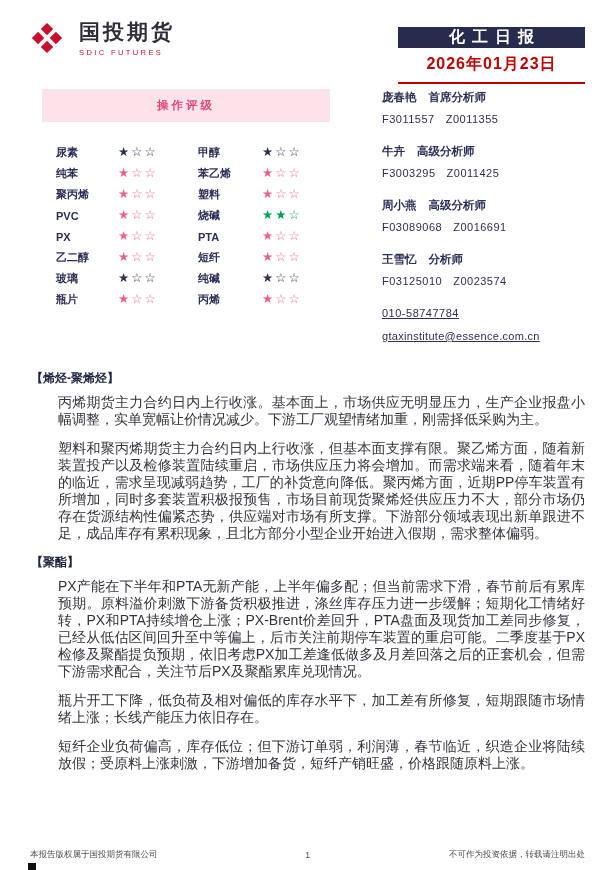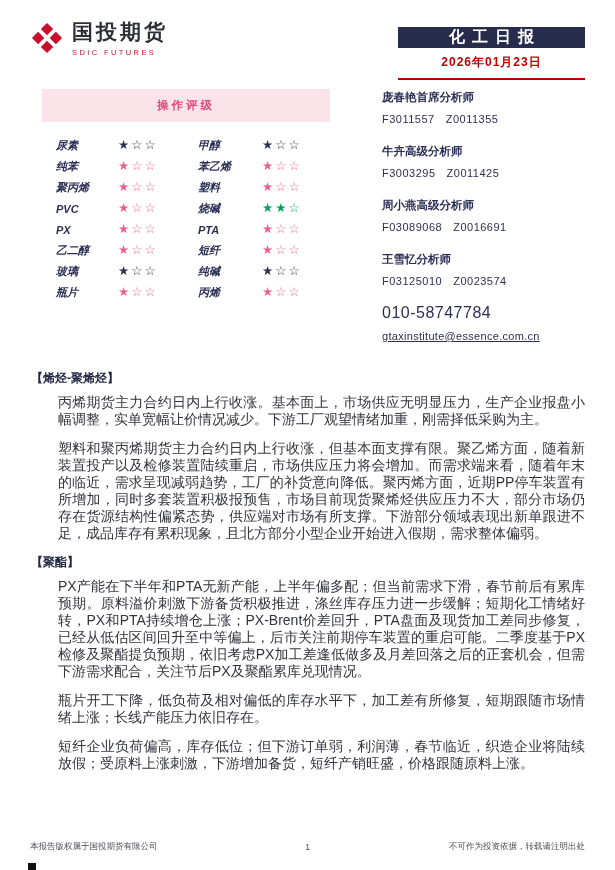--- a/index.html
+++ b/index.html
@@ -4,68 +4,68 @@
 <style>
   * { margin:0; padding:0; box-sizing:border-box; }
   html,body { background:#fff; }
   .page{
     position:relative; width:615px; height:870px; margin:0 auto;
     background:#fff; overflow:hidden;
     font-family:"Liberation Sans","DejaVu Sans",sans-serif;
     color:#2a2a3a;
   }
   
-  .logo{ position:absolute; left:30px; top:18px; display:flex; align-items:center; gap:8px; }
+  .logo{ position:absolute; left:30px; top:18px; display:flex; align-items:center; gap:15px; }
   .logo-mark{ width:34px; height:32px; }
   .logo-text .cn{ font-size:21px; font-weight:bold; color:#2e2e38; letter-spacing:3px; }
   .logo-text .en{ font-size:7.5px; font-weight:normal; color:var(--brand-red,#c8102e); letter-spacing:2.4px; margin-top:2px; }
 
   .report-type-bar{
     position:absolute; left:398px; top:27px; width:187px; height:21px;
     background:var(--navy,#272c4d); color:#fff;
     display:flex; align-items:center; justify-content:center;
     font-size:16px; font-weight:bold; letter-spacing:7px; text-indent:7px;
   }
   .report-date{
     position:absolute; left:398px; top:54px; width:187px;
     text-align:center; color:var(--accent-red,#c00000); font-weight:bold;
-    font-size:12px; letter-spacing:1px;
+    font-size:16px; letter-spacing:1px;
     padding-bottom:7px; border-bottom:2px solid var(--accent-red,#c00000);
   }
 
   
   .ratings{ position:absolute; left:42px; top:61px; width:288px; }
   .ratings-header{
     background:var(--ratings-bg,#fbe3e9); color:var(--ratings-text,#e0487b);
     font-weight:bold; font-size:11.5px; text-align:center;
     padding:9px 0; letter-spacing:3px;margin-top:28px;
   }
-  .ratings-rows{ padding-top:13px;font-style:italic; }
+  .ratings-rows{ padding-top:20px; }
   .rt-row{
     display:grid; grid-template-columns:62px 80px 64px 74px;
     align-items:center; height:21px; padding-left:14px; font-size:11px;
   }
   .rt-name{ font-weight:bold; color:#2c2f55; }
   .rt-stars{ font-size:12.5px; letter-spacing:2px; line-height:1; }
 
   
   .analysts{ position:absolute; left:382px; top:90px; width:205px; color:#2c2f55; }
-  .analyst-name{ display:flex; font-weight:bold; font-size:11.5px; line-height:14px; margin-bottom:8px; }
+  .analyst-name{ display:flex; gap:12px; font-weight:bold; font-size:11.5px; line-height:14px; margin-bottom:8px; }
   .analyst-codes{ display:flex; gap:11px; font-size:11px; line-height:14px; margin-bottom:18px; letter-spacing:0.5px; }
-  .contact-phone{ font-size:16px; line-height:14px; margin-top:6px; margin-bottom:9px; letter-spacing:0.5px; }
+  .contact-phone{ font-size:11px; line-height:14px; margin-top:6px; margin-bottom:9px; letter-spacing:0.5px;text-decoration:underline; }
   .contact-email{ font-size:11px; line-height:14px; text-decoration:underline; letter-spacing:0.3px; cursor:pointer; }
 
   
   .report-body{ position:absolute; left:31px; top:370px; width:554px; }
   .sec-title{ font-size:12px; font-weight:bold; color:#1f2440; line-height:16px; margin-bottom:8px; }
   .sec-para{ font-size:14px; line-height:17px; text-align:justify; color:#33333d; margin-bottom:12px;margin-left:27px; }
 
   
   .footer{
-    position:absolute; left:30px; right:30px; bottom:17px;
+    position:absolute; left:30px; right:30px; bottom:9px;
     display:flex; justify-content:space-between; align-items:center;
     font-size:8.5px; color:#4a4a55;
   }
   .footer-page{ position:absolute; left:50%; transform:translateX(-50%); }
   .corner-mark{ position:absolute; left:28px; bottom:0; width:8px; height:7px; background:#111; }
 </style>
 </head>
 <body>
 
 <div class="page">

